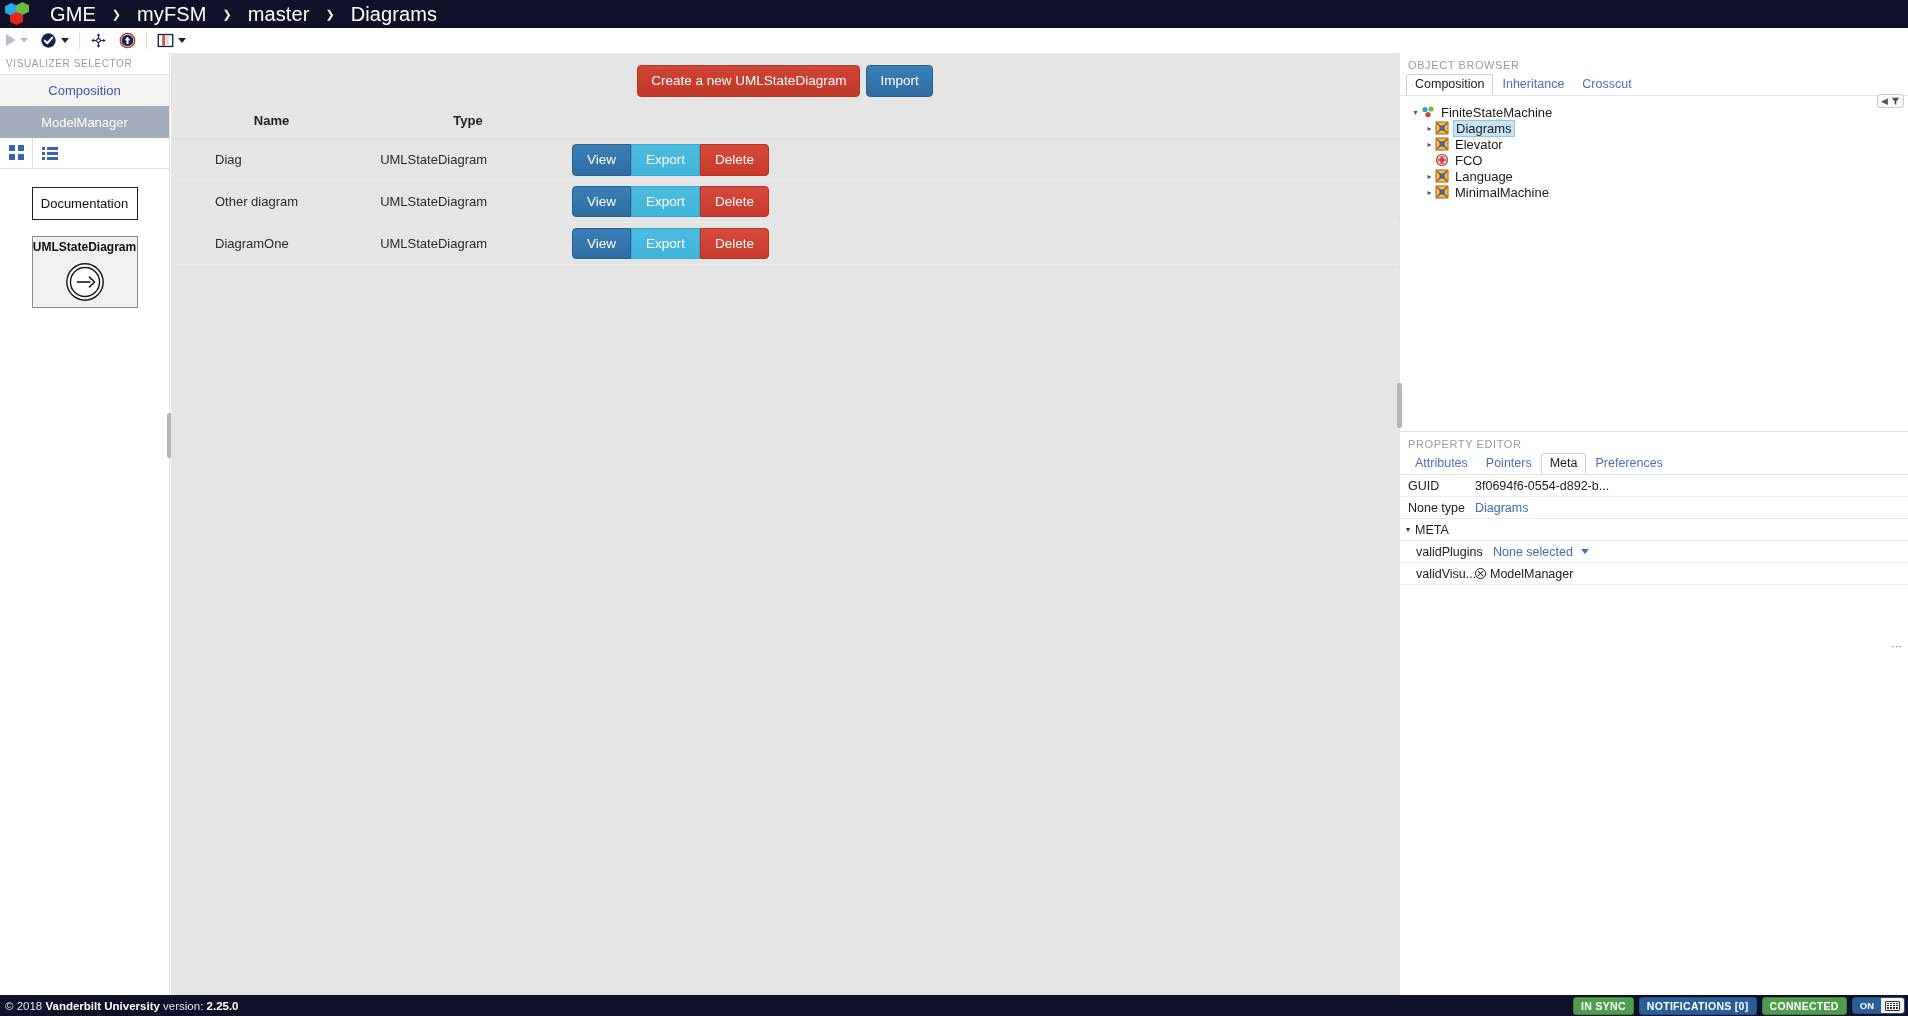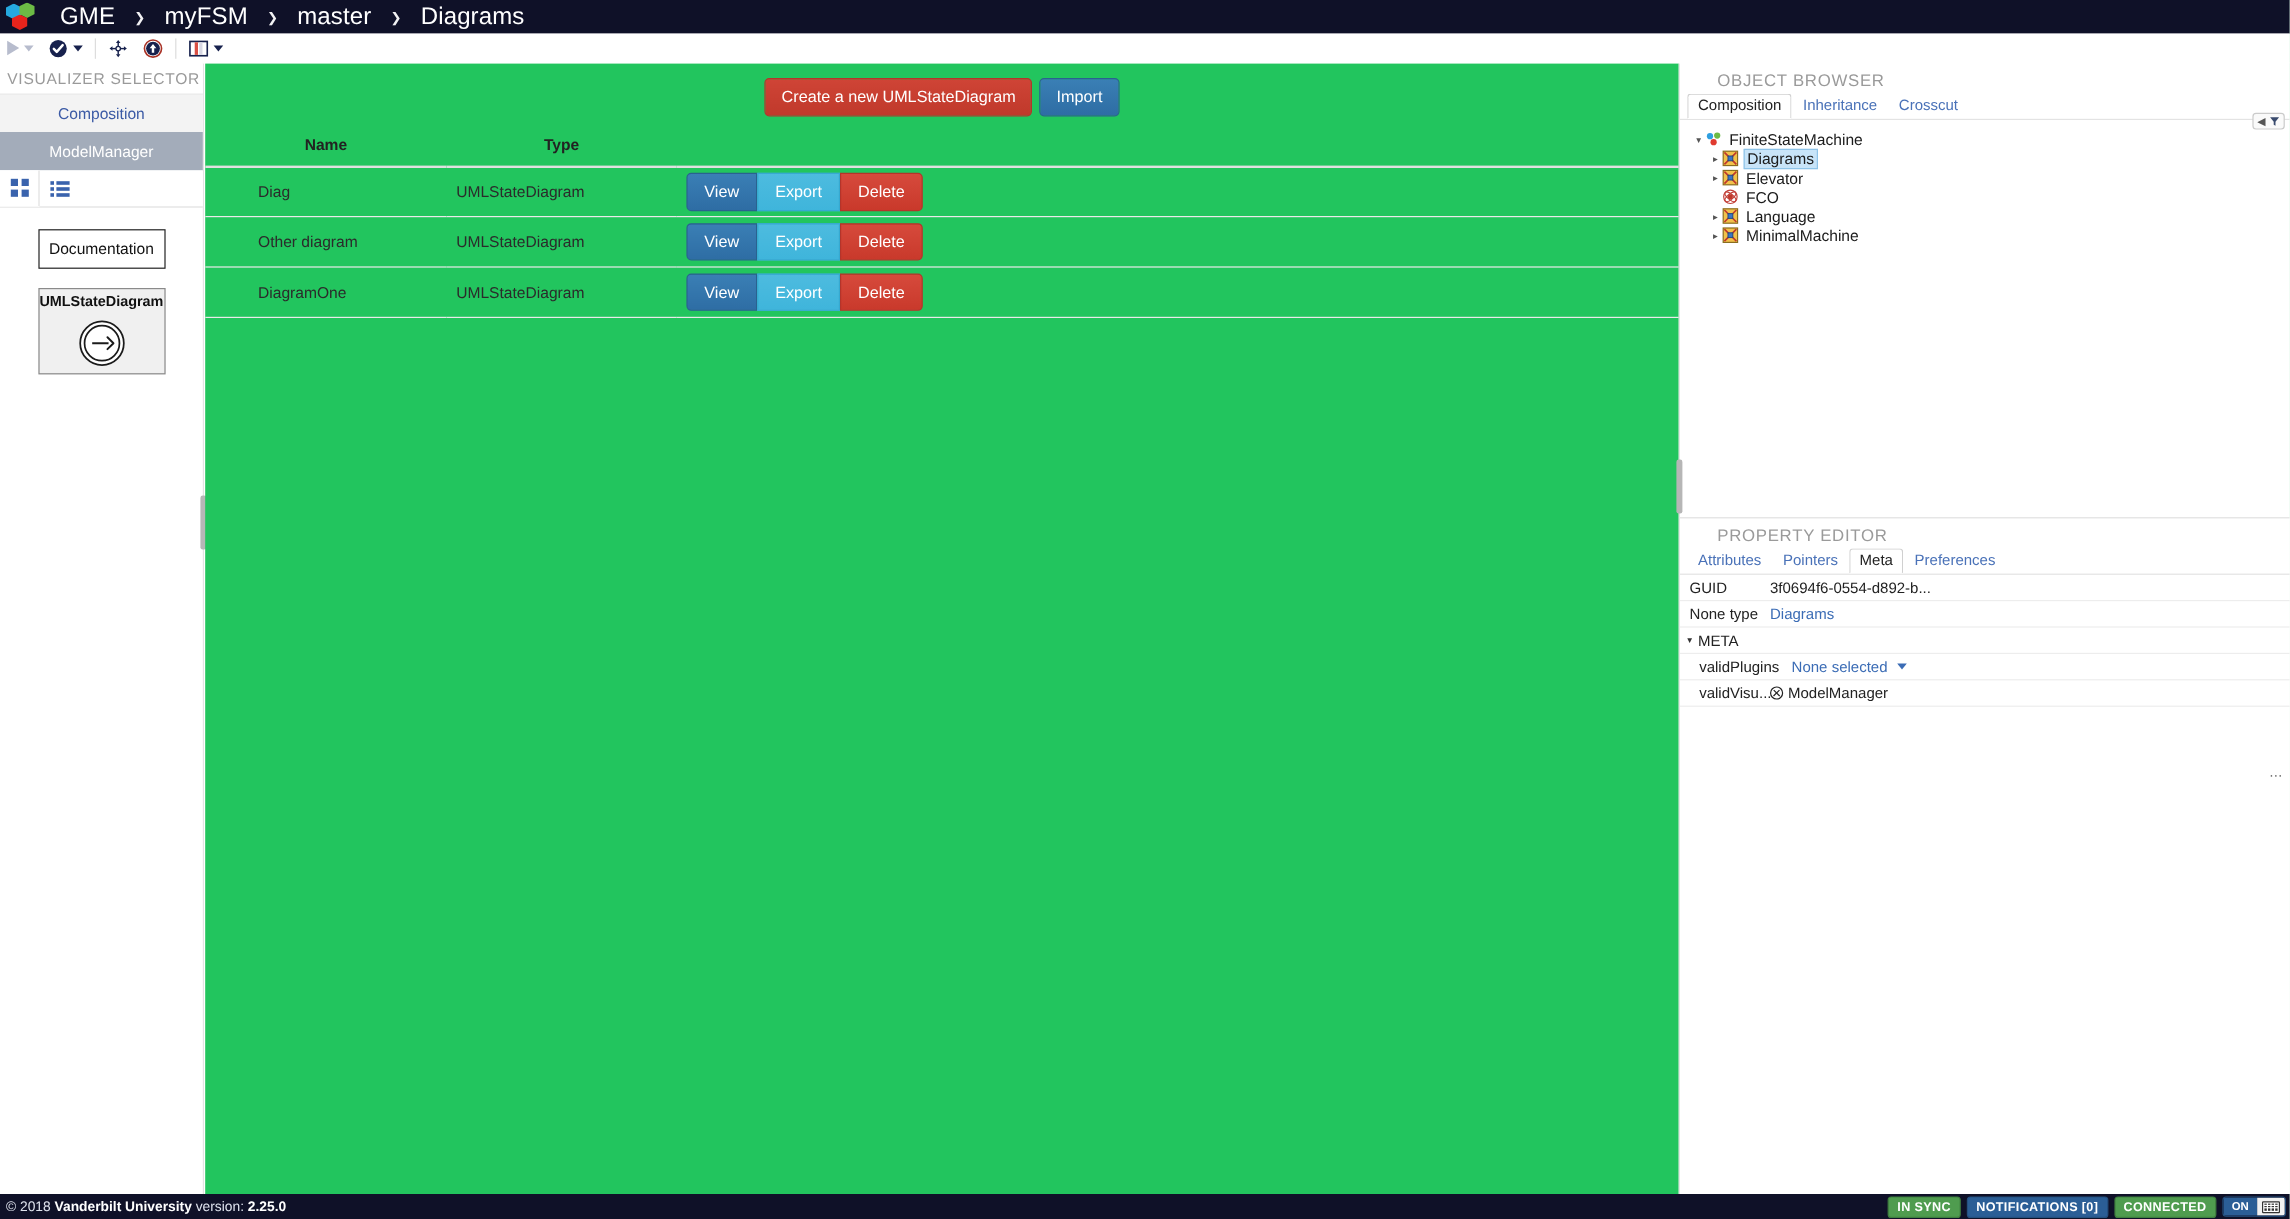--- a/index.html
+++ b/index.html
@@ -60,21 +60,21 @@
     border-top: 6px solid transparent; border-bottom: 6px solid transparent;
     border-left: 10px solid #b7bccd;
   }
 
   
   #left-panel {
     position: absolute; top: 53px; left: 0; width: 170px; bottom: 21px;
     background: #ffffff; border-right: 1px solid #e3e3e3;
   }
   #vs-title {
-    font-size: 13px; color: #9a9a9a; letter-spacing: .6px;
+    font-size: 10px; color: #9a9a9a; letter-spacing: .6px;
     padding: 5px 0 5px 6px; background: #fff;
   }
   .vs-row {
     height: 32px; display: flex; align-items: center; justify-content: center;
     font-size: 13px; cursor: pointer;
   }
   #vs-composition { background: #f3f3f3; color: #3b5aa5; border-top: 1px solid #eaeaea; }
   #vs-modelmanager { background: #a3acba; color: #ffffff; }
 
   #view-toggles {
@@ -110,21 +110,21 @@
   }
   #umlsd-icon-wrap { display: flex; align-items: center; justify-content: center; height: 50px; }
   #left-scroll-handle {
     position: absolute; right: -3px; top: 360px; width: 5px; height: 45px;
     background: #b6b6b6; border-radius: 2px;
   }
 
   
   #main {
     position: absolute; top: 53px; left: 171px; right: 509px; bottom: 21px;
-    background: #22c55e; overflow: hidden;
+    background: #e5e5e5; overflow: hidden;
   }
   #btn-bar {
     display: flex; justify-content: center; align-items: flex-start;
     padding-top: 12px; gap: 6px;
   }
   .btn {
     border: none; border-radius: 4px; color: #fff;
     font-size: 13.5px; font-family: "Liberation Sans", sans-serif;
     padding: 8px 13px; cursor: pointer; line-height: 1;
   }
@@ -161,23 +161,22 @@
   .gbtn-export { background: linear-gradient(#4dbbdf, #3fb5db); border-color: #36a9d0; }
   .gbtn-delete { background: linear-gradient(#d64a3c, #c9392b); border-color: #b5342a; border-radius: 0 4px 4px 0; }
 
   
   #right-panel {
     position: absolute; top: 53px; right: 0; width: 509px; bottom: 21px;
     background: #ffffff; border-left: 1px solid #e3e3e3;
   }
   #ob-section { position: absolute; top: 0; left: 0; right: 0; height: 378px; }
   .panel-title {
-    font-size: 14px; color: #9a9a9a; letter-spacing: .6px;
+    font-size: 11px; color: #9a9a9a; letter-spacing: .6px;
     padding: 6px 0 4px 8px;
-    margin-left: 23px;
   }
   .tabs { display: flex; align-items: flex-end; padding-left: 6px; height: 20px; }
   .tab {
     font-size: 12.5px; color: #4a72b8; padding: 1px 8px 2px; cursor: pointer;
     border: 1px solid transparent; border-radius: 3px 3px 0 0; line-height: 16px;
   }
   .tab.active {
     color: #222; background: #fff; border-color: #d0d0d0; border-bottom-color: #fff;
   }
   .tabs-rule { height: 1px; background: #e3e3e3; margin: 0; }

